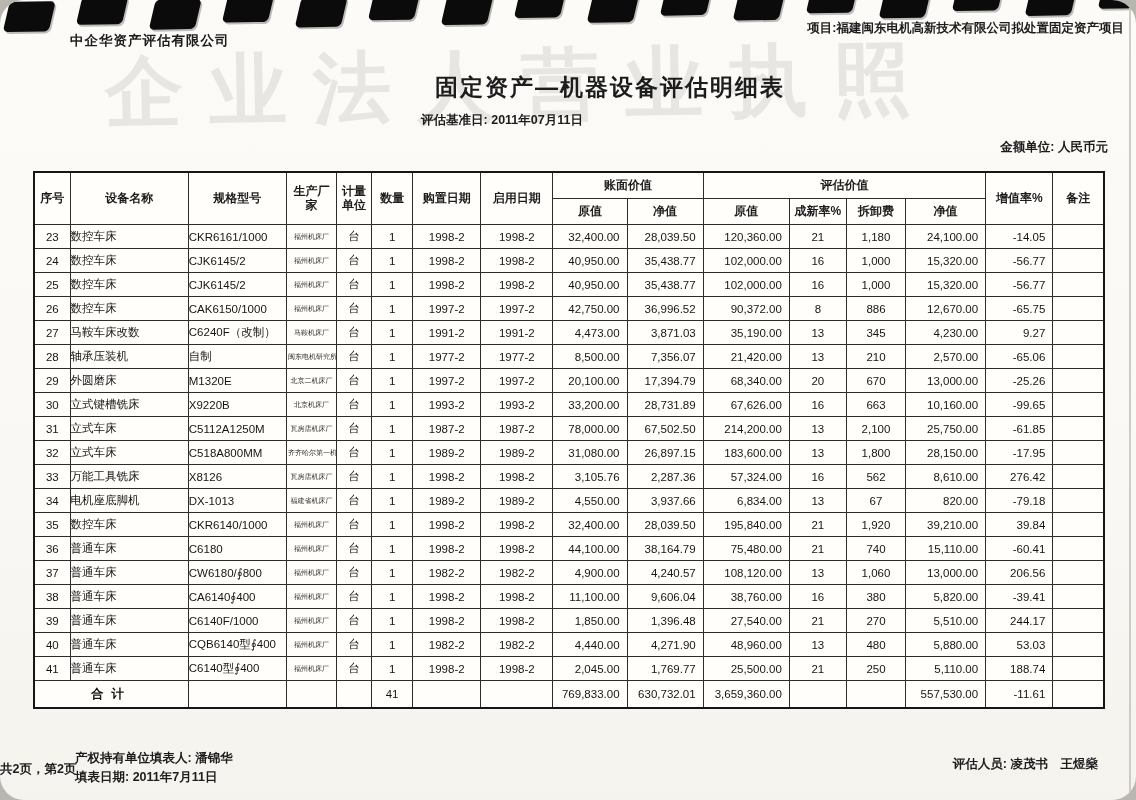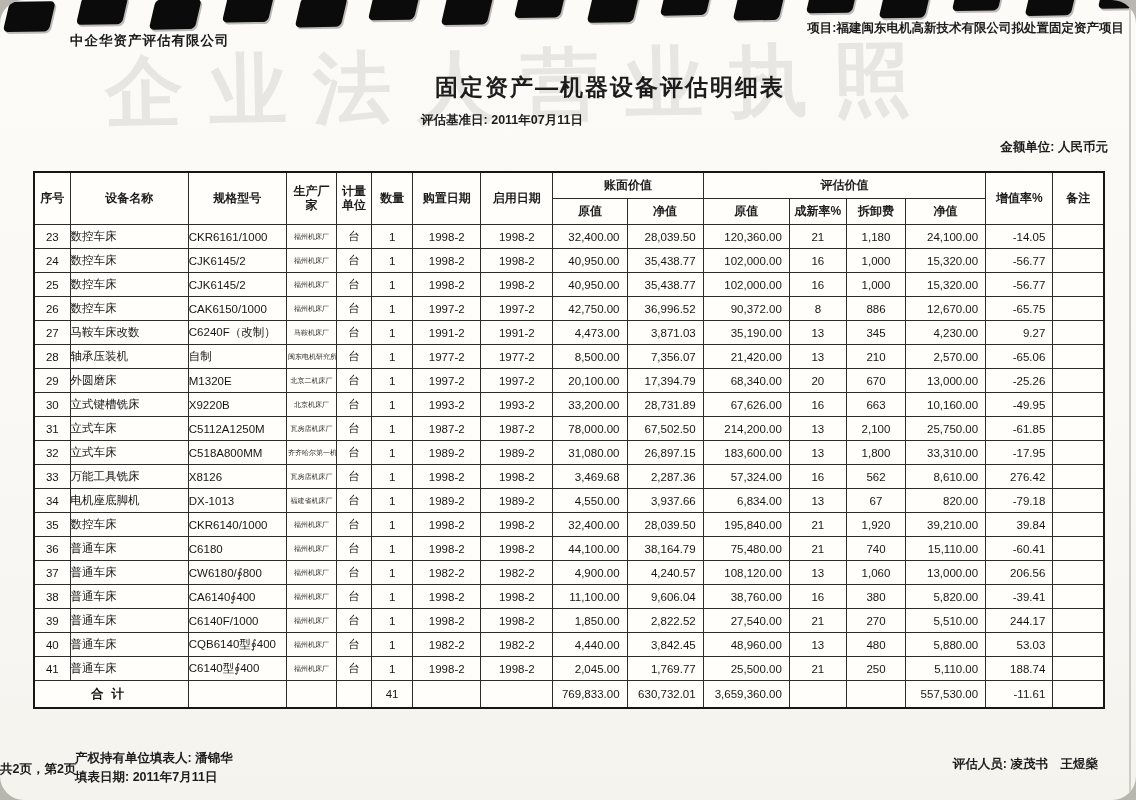--- a/index.html
+++ b/index.html
@@ -254,21 +254,21 @@
           <td class="c">台</td>
           <td class="c">1</td>
           <td class="c">1993-2</td>
           <td class="c">1993-2</td>
           <td class="r">33,200.00</td>
           <td class="r">28,731.89</td>
           <td class="r">67,626.00</td>
           <td class="c">16</td>
           <td class="c">663</td>
           <td class="r">10,160.00</td>
-          <td class="r">-49.95</td>
+          <td class="r">-99.65</td>
           <td class="l"></td>
         </tr>
         <tr>
           <td class="c">31</td>
           <td class="l">立式车床</td>
           <td class="l">C5112A1250M</td>
           <td class="mk">瓦房店机床厂</td>
           <td class="c">台</td>
           <td class="c">1</td>
           <td class="c">1987-2</td>
@@ -289,34 +289,34 @@
           <td class="mk">齐齐哈尔第一机床厂</td>
           <td class="c">台</td>
           <td class="c">1</td>
           <td class="c">1989-2</td>
           <td class="c">1989-2</td>
           <td class="r">31,080.00</td>
           <td class="r">26,897.15</td>
           <td class="r">183,600.00</td>
           <td class="c">13</td>
           <td class="c">1,800</td>
-          <td class="r">33,310.00</td>
+          <td class="r">28,150.00</td>
           <td class="r">-17.95</td>
           <td class="l"></td>
         </tr>
         <tr>
           <td class="c">33</td>
           <td class="l">万能工具铣床</td>
           <td class="l">X8126</td>
           <td class="mk">瓦房店机床厂</td>
           <td class="c">台</td>
           <td class="c">1</td>
           <td class="c">1998-2</td>
           <td class="c">1998-2</td>
-          <td class="r">3,469.68</td>
+          <td class="r">3,105.76</td>
           <td class="r">2,287.36</td>
           <td class="r">57,324.00</td>
           <td class="c">16</td>
           <td class="c">562</td>
           <td class="r">8,610.00</td>
           <td class="r">276.42</td>
           <td class="l"></td>
         </tr>
         <tr>
           <td class="c">34</td>
@@ -411,39 +411,39 @@
         <tr>
           <td class="c">39</td>
           <td class="l">普通车床</td>
           <td class="l">C6140F/1000</td>
           <td class="mk">福州机床厂</td>
           <td class="c">台</td>
           <td class="c">1</td>
           <td class="c">1998-2</td>
           <td class="c">1998-2</td>
           <td class="r">1,850.00</td>
-          <td class="r">2,822.52</td>
+          <td class="r">1,396.48</td>
           <td class="r">27,540.00</td>
           <td class="c">21</td>
           <td class="c">270</td>
           <td class="r">5,510.00</td>
           <td class="r">244.17</td>
           <td class="l"></td>
         </tr>
         <tr>
           <td class="c">40</td>
           <td class="l">普通车床</td>
           <td class="l">CQB6140型∮400</td>
           <td class="mk">福州机床厂</td>
           <td class="c">台</td>
           <td class="c">1</td>
           <td class="c">1982-2</td>
           <td class="c">1982-2</td>
           <td class="r">4,440.00</td>
-          <td class="r">3,842.45</td>
+          <td class="r">4,271.90</td>
           <td class="r">48,960.00</td>
           <td class="c">13</td>
           <td class="c">480</td>
           <td class="r">5,880.00</td>
           <td class="r">53.03</td>
           <td class="l"></td>
         </tr>
         <tr>
           <td class="c">41</td>
           <td class="l">普通车床</td>

